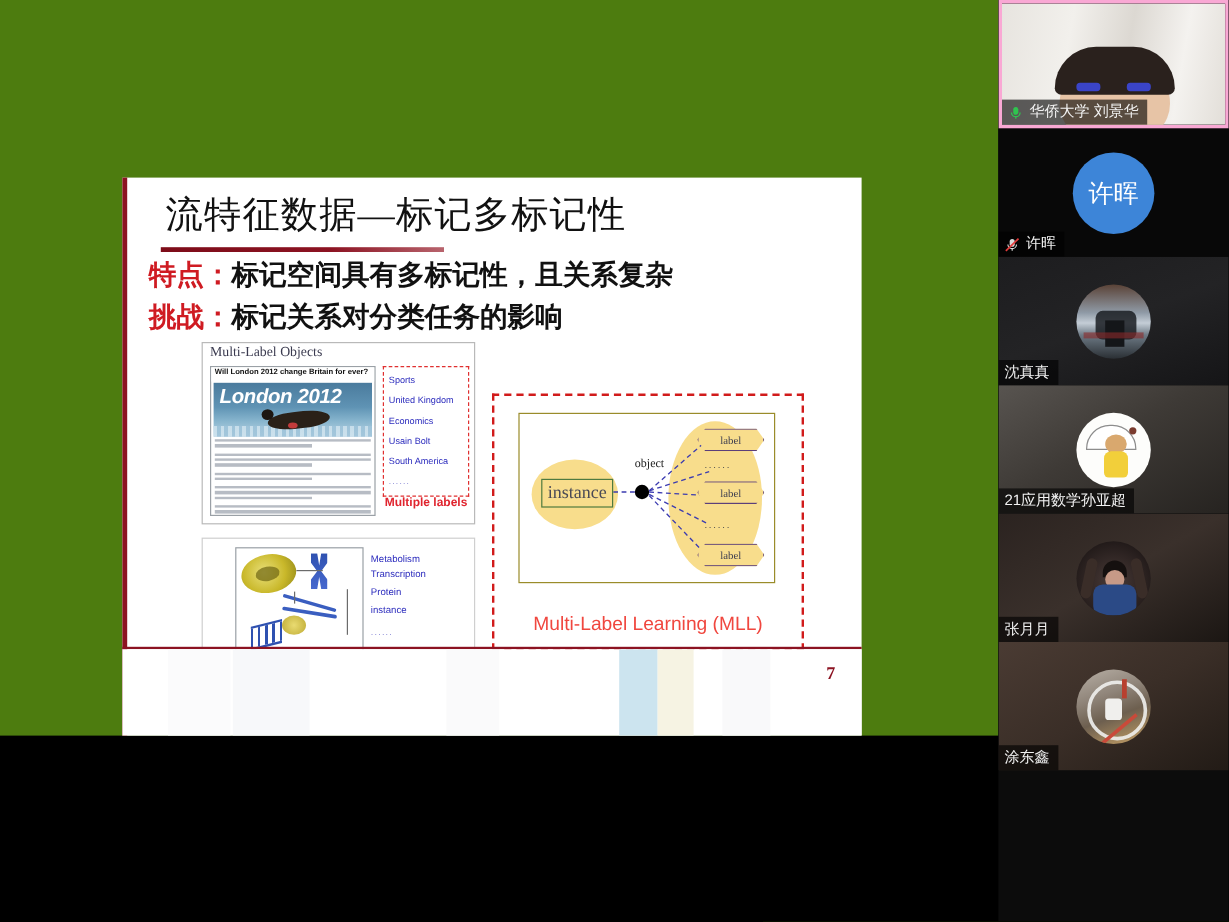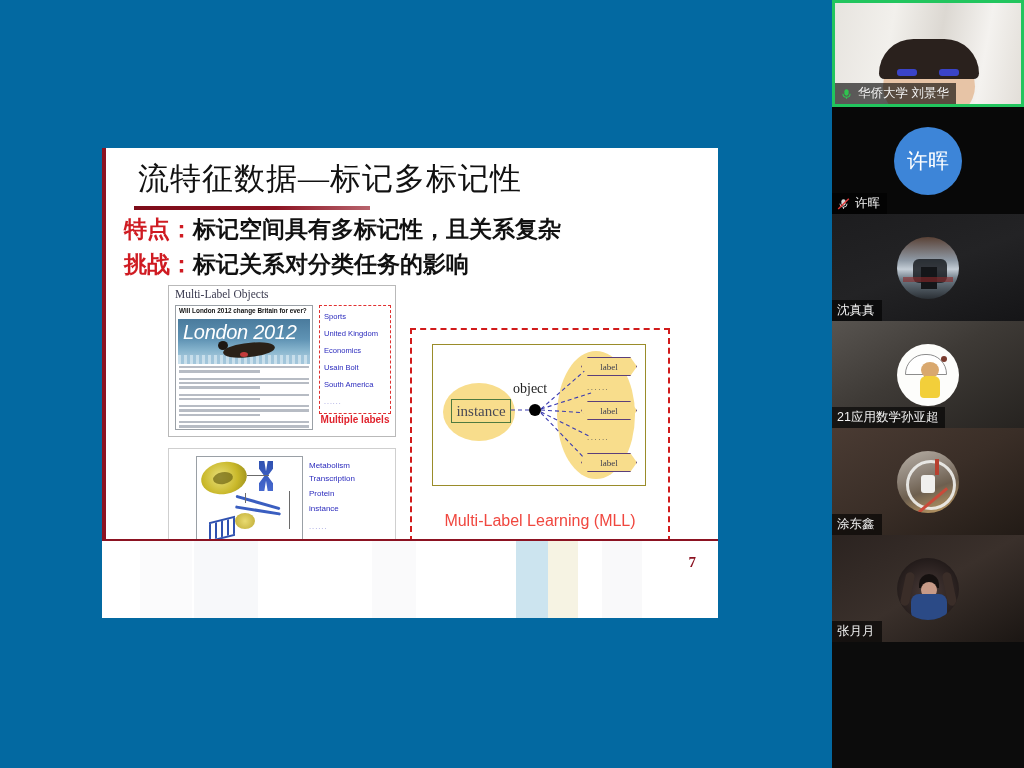--- a/index.html
+++ b/index.html
@@ -2,21 +2,21 @@
 <html><head>
 <meta charset="utf-8">
 <style>
   html,body{margin:0;padding:0;background:#000;}
   body{width:1024px;height:768px;overflow:hidden;font-family:"Liberation Sans",sans-serif;}
 
   
   #app{position:relative;width:1024px;height:768px;background:#000;}
 
   
-  #stage{position:absolute;left:0;top:0;width:832px;height:768px;background:#0369a1;overflow:hidden;}
+  #stage{position:absolute;left:0;top:0;width:832px;height:613px;background:#4d7c0f;overflow:hidden;}
 
   #slide{position:absolute;left:102px;top:148px;width:616px;height:470px;background:#fff;}
   #slide-left-bar{position:absolute;left:0;top:0;width:4px;height:470px;background:#8c1322;}
 
   .slide-title{position:absolute;left:36px;top:10px;font-family:"Liberation Serif",serif;
     font-size:31px;color:#111;letter-spacing:1px;white-space:nowrap;}
   .title-rule{position:absolute;left:32px;top:58px;width:236px;height:4px;
     background:linear-gradient(90deg,#7d0c19 0%,#8c1322 60%,#b8646d 100%);}
 
   .bullet-row{position:absolute;left:22px;white-space:nowrap;font-size:23px;line-height:1;}
@@ -28,21 +28,21 @@
   
   #fig-objects{position:absolute;left:66px;top:137px;width:226px;height:150px;
     background:#fff;border:1px solid #b9b9b9;}
   #fig-objects .cap{position:absolute;left:6px;top:2px;font-family:"Liberation Serif",serif;
     font-size:11.5px;color:#3a3a4f;}
   #news{position:absolute;left:6px;top:19px;width:136px;height:123px;border:1px solid #9aa0a6;background:#fff;overflow:hidden;}
   #news .head{position:absolute;left:0;top:0;width:100%;height:12px;background:#fff;}
   #news .head span{position:absolute;left:3px;top:1px;font-size:6.4px;font-weight:bold;color:#111;white-space:nowrap;}
   #news .photo{position:absolute;left:2px;top:13px;width:132px;height:45px;
     background:linear-gradient(180deg,#4a7b9d 0%,#5f93b4 45%,#86b4cd 70%,#b9d5e4 100%);overflow:hidden;}
-  #news .photo .big{position:absolute;left:5px;top:2px;font-size:20px;font-style:italic;font-weight:normal;
+  #news .photo .big{position:absolute;left:5px;top:2px;font-size:17px;font-style:italic;font-weight:bold;
     color:#fff;letter-spacing:-.3px;font-family:"Liberation Sans",sans-serif;}
   #news .photo .swim{position:absolute;left:45px;top:24px;width:52px;height:14px;border-radius:50%/60%;
     background:#2a2118;transform:rotate(-6deg);}
   #news .photo .head2{position:absolute;left:40px;top:22px;width:10px;height:9px;border-radius:50%;background:#1d1712;}
   #news .photo .cap2{position:absolute;left:62px;top:33px;width:8px;height:5px;border-radius:50%;background:#c23b3b;}
   #news .photo .wake{position:absolute;left:0;top:36px;width:132px;height:9px;
     background:repeating-linear-gradient(90deg,#cfe3ee 0 3px,#9fc4da 3px 6px);opacity:.85;}
   #news .body{position:absolute;left:3px;top:60px;right:3px;bottom:2px;}
   #news .body i{display:block;height:2.2px;margin-bottom:2.2px;background:#b7bcc4;}
   #news .body i.s{width:62%;}
@@ -85,40 +85,40 @@
 
   
   #fig-mll{position:absolute;left:308px;top:180px;width:256px;height:210px;border:2.4px dashed #d11b1b;}
   #mll-inner{position:absolute;left:20px;top:14px;width:212px;height:140px;border:1.4px solid #9a8c2a;background:#fff;}
   #mll-inner .blob-l{position:absolute;left:10px;top:38px;width:72px;height:58px;border-radius:50%;background:#f8dd8c;}
   #mll-inner .blob-r{position:absolute;left:124px;top:6px;width:78px;height:128px;border-radius:50%;background:#f8dd8c;}
   #mll-inner .instance{position:absolute;left:18px;top:54px;width:58px;height:22px;border:1.2px solid #4f7a3f;
     background:#f8dd8c;display:flex;align-items:center;justify-content:center;}
   #mll-inner .instance span{font-family:"Liberation Serif",serif;font-size:15px;color:#4a4a55;}
   #mll-inner .objdot{position:absolute;left:96px;top:59px;width:12px;height:12px;border-radius:50%;background:#000;}
-  #mll-inner .objlbl{position:absolute;left:80px;top:36px;font-family:"Liberation Serif",serif;font-size:14px;color:#222;}
+  #mll-inner .objlbl{position:absolute;left:96px;top:36px;font-family:"Liberation Serif",serif;font-size:10px;color:#222;}
   .hexlabel{position:absolute;width:54px;height:17px;background:#f8dd8c;border:1.2px solid #5b3f7a;
     display:flex;align-items:center;justify-content:center;
     clip-path:polygon(12% 0,88% 0,100% 50%,88% 100%,12% 100%,0 50%);}
   .hexlabel span{font-family:"Liberation Serif",serif;font-size:9px;color:#3d3d4f;text-align:center;}
   #mll-inner .elip{position:absolute;font-size:8px;color:#4a4a4a;letter-spacing:1.5px;}
   #mll-caption{position:absolute;left:0;right:0;bottom:10px;text-align:center;
     font-size:16px;color:#f0473f;font-weight:500;}
 
   
   #foot-rule{position:absolute;left:0;top:391px;width:616px;height:2px;background:#8c1322;}
   #foot-band{position:absolute;left:0;top:393px;width:616px;height:77px;background:#fff;overflow:hidden;}
   #foot-band .stripe{position:absolute;top:0;height:77px;}
   #slide-number{position:absolute;right:22px;top:406px;font-family:"Liberation Serif",serif;
     font-size:15px;color:#8c1322;font-weight:bold;}
 
   
   #sidebar{position:absolute;left:832px;top:0;width:192px;height:768px;background:#0c0c0c;overflow:hidden;}
   .tile{position:relative;width:192px;height:107px;overflow:hidden;box-sizing:border-box;}
-  .tile.active{border:3px solid #22c55e;}
+  .tile.active{border:3px solid #f9a8d4;}
   .tile .bg{position:absolute;inset:0;}
   .avatar{position:absolute;left:50%;top:50%;transform:translate(-50%,-50%);
     width:62px;height:62px;border-radius:50%;overflow:hidden;}
   .avatar.big{width:68px;height:68px;}
   .nameplate{position:absolute;left:0;bottom:0;max-width:178px;height:21px;background:rgba(0,0,0,.62);
     display:flex;align-items:center;padding:0 7px 0 5px;box-sizing:border-box;}
   .tile.active .nameplate{bottom:0;left:0;}
   .nameplate .nm{font-size:12.5px;color:#f2f2f2;white-space:nowrap;
     font-family:"Liberation Sans",sans-serif;}
   .mic{position:relative;width:13px;height:14px;margin-right:5px;flex:0 0 13px;}
@@ -327,41 +327,41 @@
         <div style="position:absolute;left:24px;top:18px;width:18px;height:16px;border-radius:50%;background:#d9a86e"></div>
         <div style="position:absolute;left:23px;top:32px;width:20px;height:22px;border-radius:6px 6px 4px 4px;background:#f2cf3a"></div>
         <div style="position:absolute;left:44px;top:12px;width:6px;height:6px;border-radius:50%;background:#7a3b2e"></div>
       </div>
       <div class="nameplate">
         <span class="nm">21应用数学孙亚超</span>
       </div>
     </div>
 
     <div class="tile">
-      <div class="bg" style="background:linear-gradient(150deg,#4a3b33 0%,#3a2e27 50%,#221b16 100%)"></div>
-      <div class="avatar" style="background:linear-gradient(160deg,#b8b0a6 0%,#8f8479 35%,#6d5f4f 60%,#c9a367 100%)">
-        <div style="position:absolute;left:9px;top:9px;width:44px;height:44px;border-radius:50%;border:3px solid #f0efed;opacity:.9"></div>
-        <div style="position:absolute;left:24px;top:24px;width:14px;height:18px;border-radius:3px;background:#f0efed"></div>
-        <div style="position:absolute;left:6px;top:52px;width:50px;height:3px;background:#c94a3a;transform:rotate(-40deg);transform-origin:center"></div>
-        <div style="position:absolute;left:38px;top:8px;width:4px;height:16px;background:#b8402f"></div>
-      </div>
-      <div class="nameplate">
-        <span class="nm">涂东鑫</span>
-      </div>
-    </div>
-
-    <div class="tile">
       <div class="bg" style="background:linear-gradient(150deg,#2b2320 0%,#3a302b 50%,#1b1613 100%)"></div>
       <div class="avatar" style="background:radial-gradient(circle at 50% 55%,#4a3b38 0%,#241c1b 70%,#120e0e 100%)">
         <div style="position:absolute;left:22px;top:16px;width:20px;height:14px;border-radius:10px 10px 0 0;background:#15100f"></div>
         <div style="position:absolute;left:24px;top:24px;width:16px;height:16px;border-radius:50%;background:#c79a87"></div>
         <div style="position:absolute;left:14px;top:36px;width:36px;height:26px;border-radius:8px;background:#2b4a86"></div>
         <div style="position:absolute;left:6px;top:14px;width:9px;height:34px;border-radius:5px;background:#3a2d28;transform:rotate(12deg)"></div>
         <div style="position:absolute;left:48px;top:14px;width:9px;height:34px;border-radius:5px;background:#3a2d28;transform:rotate(-12deg)"></div>
       </div>
       <div class="nameplate">
         <span class="nm">张月月</span>
       </div>
 
     </div>
 
+    <div class="tile">
+      <div class="bg" style="background:linear-gradient(150deg,#4a3b33 0%,#3a2e27 50%,#221b16 100%)"></div>
+      <div class="avatar" style="background:linear-gradient(160deg,#b8b0a6 0%,#8f8479 35%,#6d5f4f 60%,#c9a367 100%)">
+        <div style="position:absolute;left:9px;top:9px;width:44px;height:44px;border-radius:50%;border:3px solid #f0efed;opacity:.9"></div>
+        <div style="position:absolute;left:24px;top:24px;width:14px;height:18px;border-radius:3px;background:#f0efed"></div>
+        <div style="position:absolute;left:6px;top:52px;width:50px;height:3px;background:#c94a3a;transform:rotate(-40deg);transform-origin:center"></div>
+        <div style="position:absolute;left:38px;top:8px;width:4px;height:16px;background:#b8402f"></div>
+      </div>
+      <div class="nameplate">
+        <span class="nm">涂东鑫</span>
+      </div>
+    </div>
+
   </div>
 </div>
 
 </body></html>

